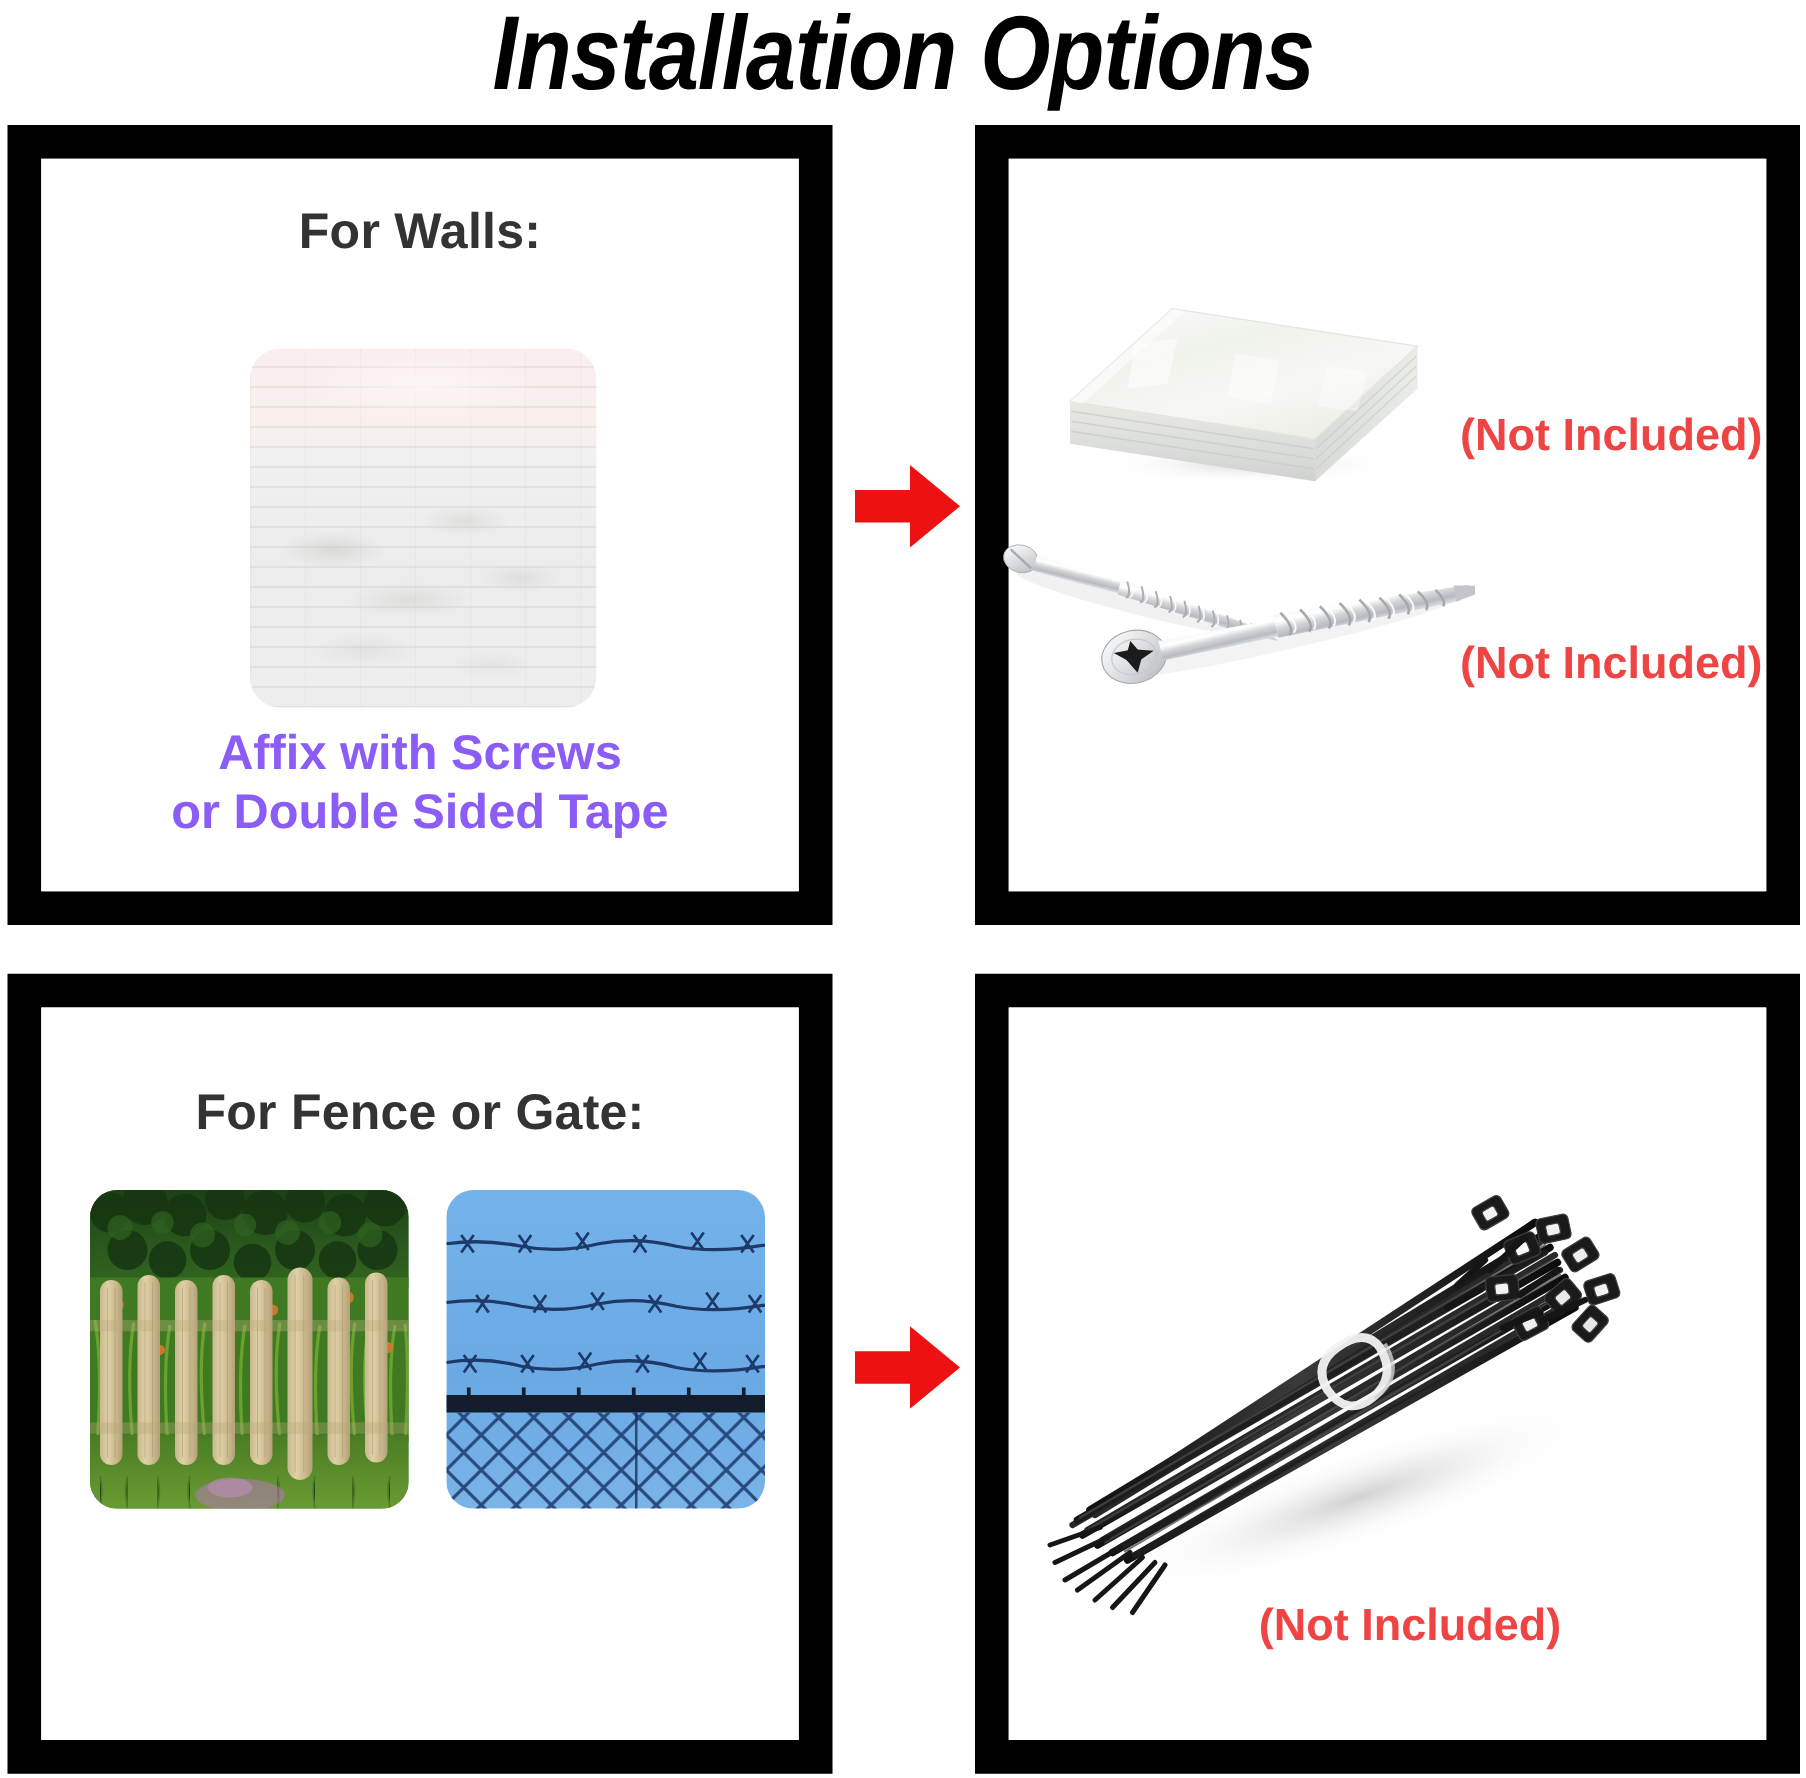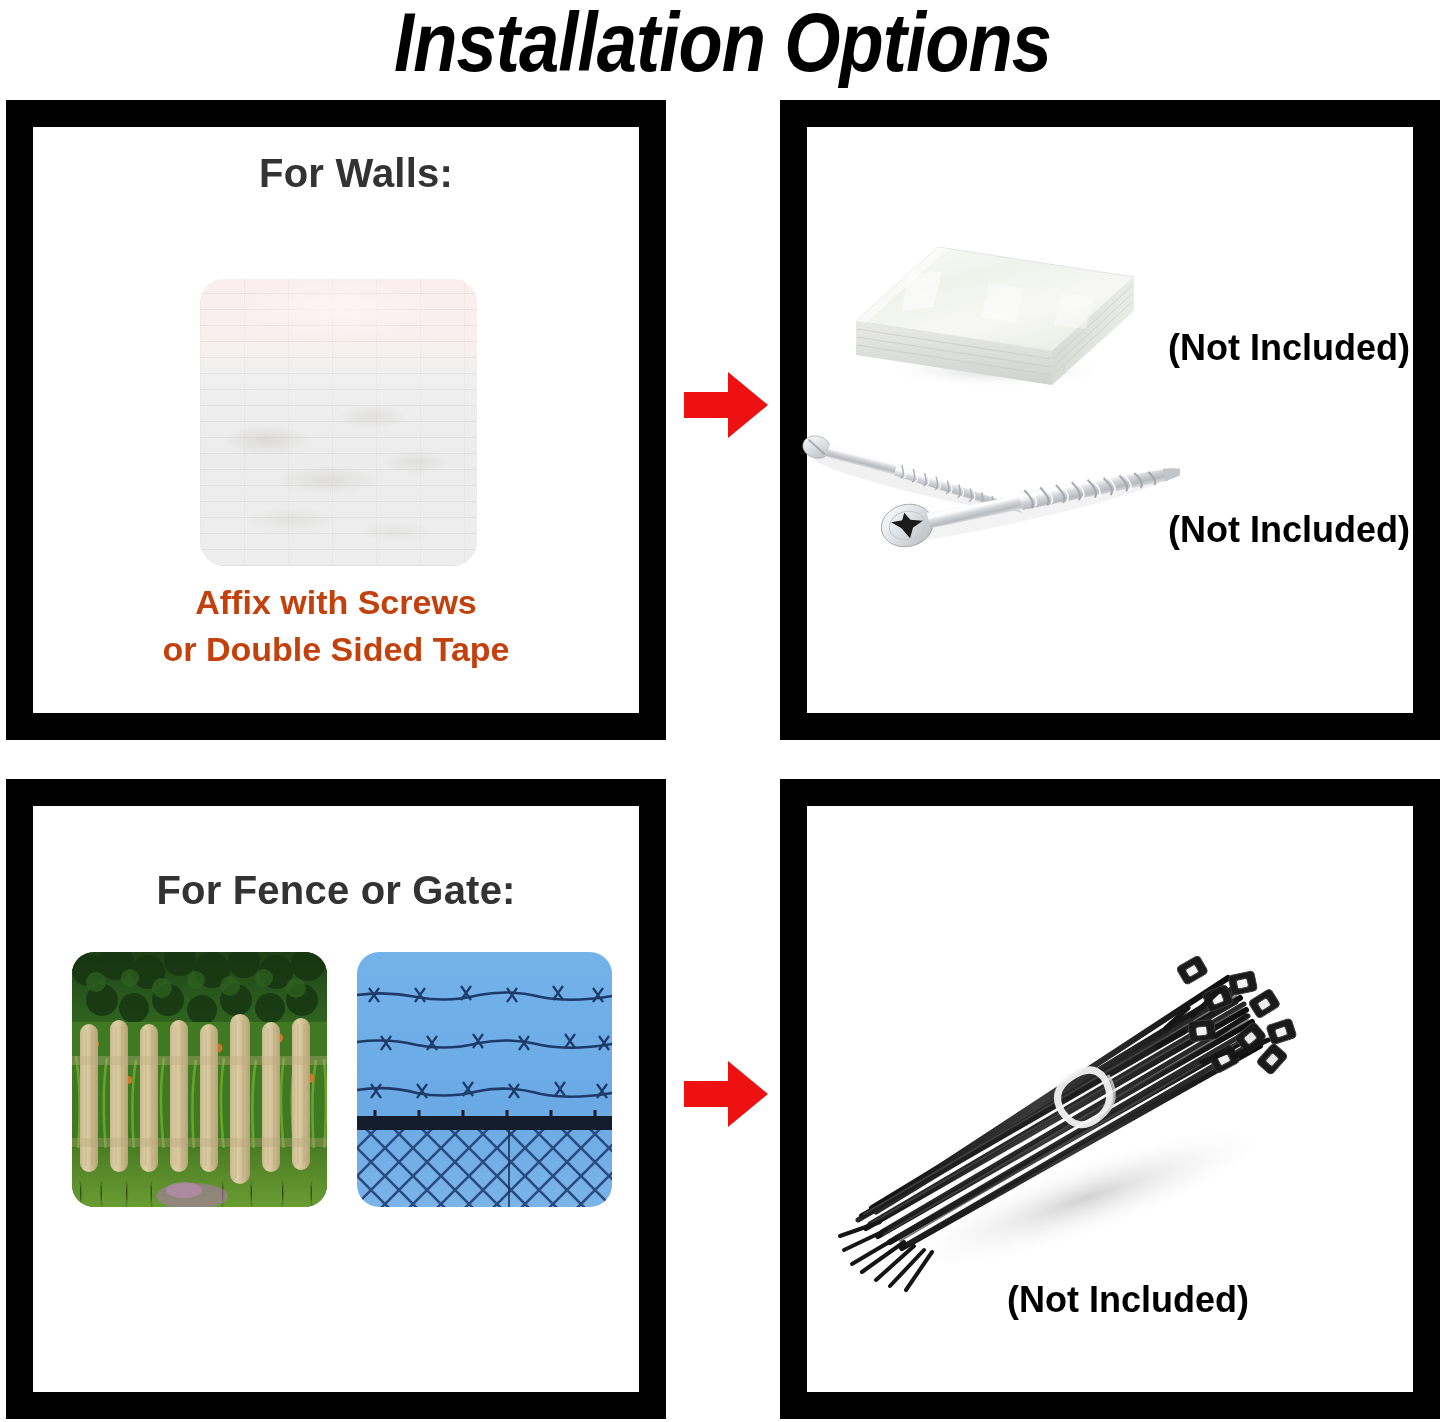--- a/index.html
+++ b/index.html
@@ -41,28 +41,28 @@
   #panel-fence      {left:6px;   top:779px;  width:660px; height:640px;padding-left:22px;}
   #panel-fence-parts{left:780px; top:779px;  width:660px; height:640px;}
 
   .panel-heading{
     position:absolute;left:0;width:100%;
     text-align:center;
     font-size:40px;font-weight:bold;
     color:#333333;
     letter-spacing:0.2px;
   }
-  #walls-heading{top:24px;padding-left:20px;}
+  #walls-heading{top:36px;}
   #fence-heading{top:62px;}
 
   .panel-caption{
     position:absolute;left:0;width:100%;
     text-align:center;
-    font-size:34px;font-weight:bold;
-    color:#c2410c;
+    font-size:39px;font-weight:bold;
+    color:#8b5cf6;
     line-height:47px;
   }
   #walls-caption{bottom:40px;}
   #fence-caption{bottom:48px;}
 
   
   .arrow{position:absolute;}
   #arrow-top   {left:684px; top:372px;  width:84px; height:66px;}
   #arrow-bottom{left:684px; top:1061px; width:84px; height:66px;}
 
@@ -119,21 +119,21 @@
   }
   #fence-wood{left:72px; top:952px; width:255px; height:255px;}
   #fence-chain{left:357px;top:952px; width:255px; height:255px;}
 
   
   #zipties{position:absolute;left:836px;top:898px;width:480px;height:405px;}
 
   
   .not-included{
     position:absolute;
-    font-size:36px;font-weight:bold;color:#000000;
+    font-size:36px;font-weight:bold;color:#ef4444;
     white-space:nowrap;
   }
   #ni-tape  {left:1168px; top:327px;}
   #ni-screws{left:1168px; top:509px;}
   #ni-ties  {left:1007px; top:1279px;}
 </style>
 </head>
 <body>
 
 <div id="title">Installation Options</div>

